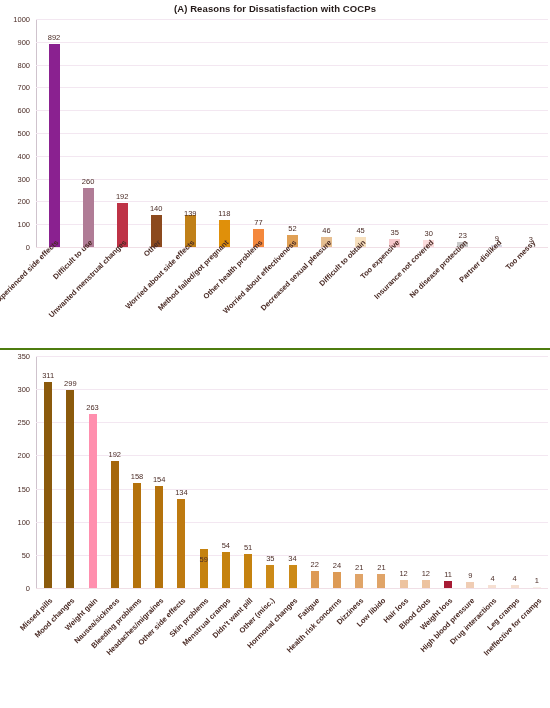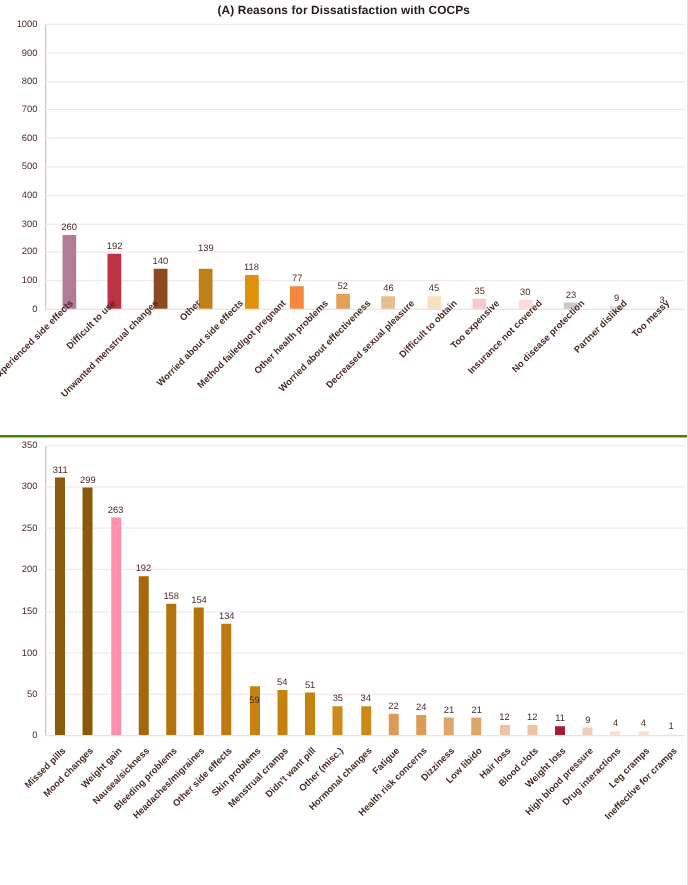--- a/index.html
+++ b/index.html
@@ -169,33 +169,37 @@
           <div class="gridline" style="top: 136.8px;"></div>
           <div class="gridline" style="top: 114px;"></div>
           <div class="gridline" style="top: 91.2px;"></div>
           <div class="gridline" style="top: 68.4px;"></div>
           <div class="gridline" style="top: 45.6px;"></div>
           <div class="gridline" style="top: 22.8px;"></div>
           <div class="gridline" style="top: 0px;"></div>
         </div>
       <div class="plot" id="bars-a">
           <div class="barcol">
+            <div class="barlabel" style="bottom: 205.376px;">892</div>
+            <div class="bar" style="height: 203.376px; width: 11px; background: rgb(138, 33, 144);"></div>
+          </div>
+          <div class="barcol">
             <div class="barlabel" style="bottom: 61.28px;">260</div>
             <div class="bar" style="height: 59.28px; width: 11px; background: rgb(176, 124, 150);"></div>
           </div>
           <div class="barcol">
             <div class="barlabel" style="bottom: 45.776px;">192</div>
             <div class="bar" style="height: 43.776px; width: 11px; background: rgb(190, 50, 70);"></div>
           </div>
           <div class="barcol">
             <div class="barlabel" style="bottom: 33.92px;">140</div>
             <div class="bar" style="height: 31.92px; width: 11px; background: rgb(140, 74, 30);"></div>
           </div>
           <div class="barcol">
-            <div class="barlabel" style="bottom: 44px;">139</div>
+            <div class="barlabel" style="bottom: 29px;">139</div>
             <div class="bar" style="height: 31.692px; width: 11px; background: rgb(192, 128, 24);"></div>
           </div>
           <div class="barcol">
             <div class="barlabel" style="bottom: 28.904px;">118</div>
             <div class="bar" style="height: 26.904px; width: 11px; background: rgb(224, 144, 10);"></div>
           </div>
           <div class="barcol">
             <div class="barlabel" style="bottom: 19.556px;">77</div>
             <div class="bar" style="height: 17.556px; width: 11px; background: rgb(244, 136, 60);"></div>
           </div>

